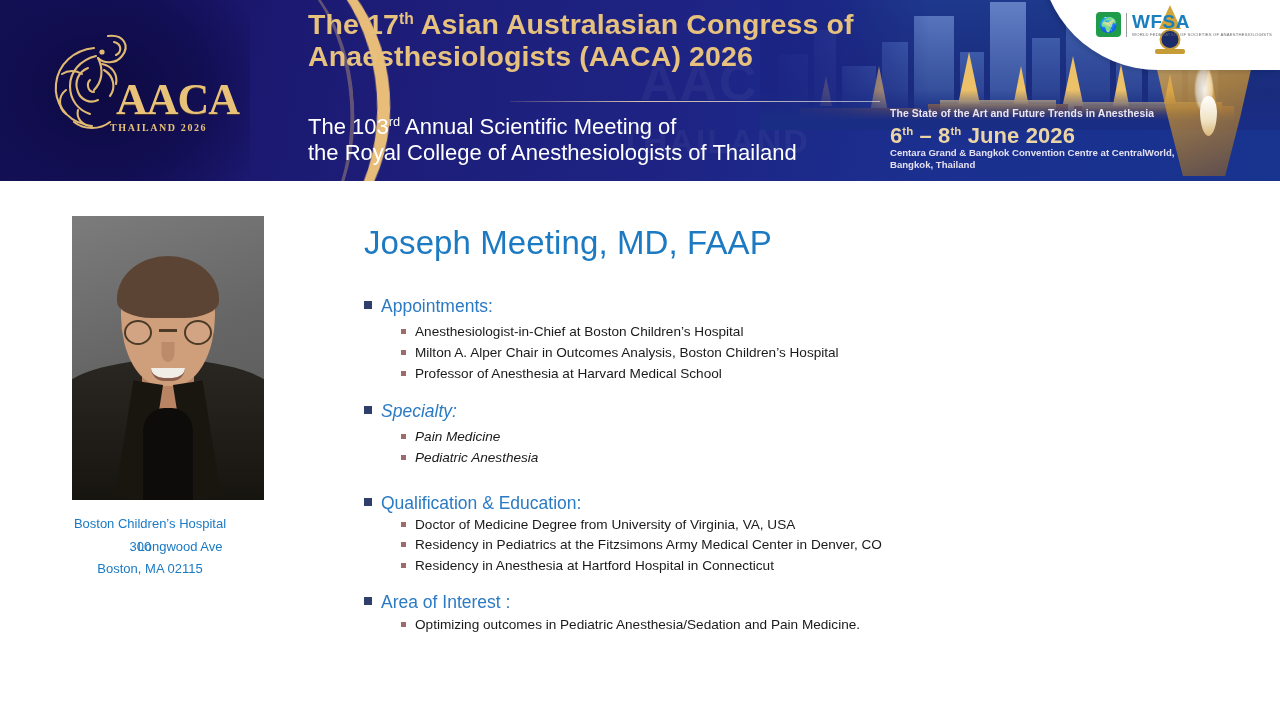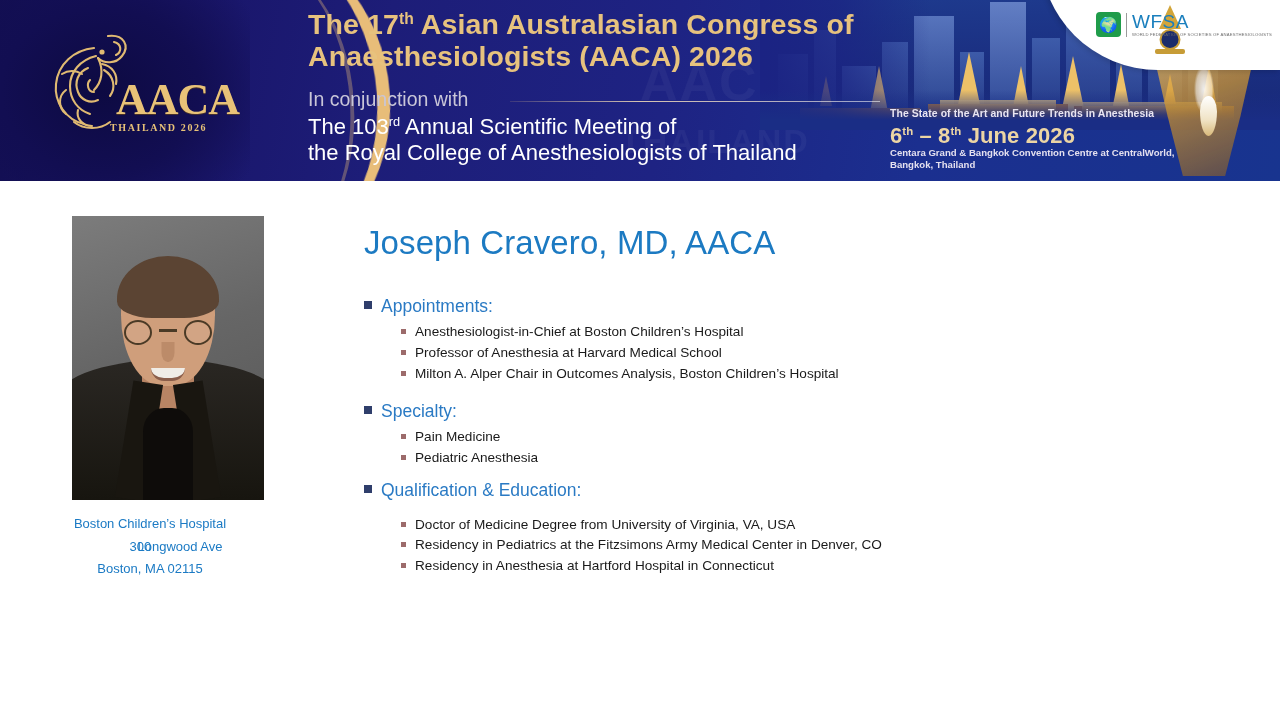--- a/index.html
+++ b/index.html
@@ -118,21 +118,21 @@
     width:30px;height:5px;background:#c79c36;border-radius:2px;
   }
   .wfsa{ position:absolute; right:8px; top:12px; display:flex; align-items:center; gap:5px; }
   .wfsa-globe{
     width:25px;height:25px;border-radius:4px;background:#1f9c4a;
     display:flex;align-items:center;justify-content:center;
   }
   .wfsa-globe span{ color:#fff; font-size:15px; line-height:1; }
   .wfsa-sep{ width:1px;height:24px;background:#9a9a9a; }
   .wfsa-text{ line-height:1; }
-  .wfsa-title{ color:#1a7fbd; font-weight:normal; font-size:19px; letter-spacing:.5px; }
+  .wfsa-title{ color:#1a7fbd; font-weight:bold; font-size:19px; letter-spacing:.5px; }
   .wfsa-sub{ color:#6a6a6a; font-size:4.2px; letter-spacing:.2px; margin-top:2px; }
 
   
   .aaca-logo{ position:absolute; left:42px; top:22px; width:182px; height:135px; }
   .elephant{
     position:absolute; left:2px; top:4px; width:112px; height:110px;
   }
   .aaca-word{
     position:absolute; left:74px; top:52px;
     font-family:"Liberation Serif", serif;
@@ -243,22 +243,22 @@
   .sub-list{ list-style:none; margin-top:5px; }
   .sub-item{ display:flex; align-items:baseline; gap:9px; padding-left:37px; line-height:20.8px; }
   .sq-sub{
     display:inline-block; width:5px; height:5px; background:#9c6b6b;
     flex:0 0 auto; position:relative; top:-2px;
   }
   .sub-text{ color:#1a1a1a; font-size:13.6px; }
 
   
   .sec.s-appt{ margin-bottom:17px; }
-  .sec.s-spec{ margin-bottom:11px; }
-  .sec.s-qual .sub-list{ margin-top:14px; }
+  .sec.s-spec{ margin-bottom:24px;font-style:italic; }
+  .sec.s-qual .sub-list{ margin-top:1px; }
   .sec.s-qual .sub-item{ line-height:20.4px; }
   .sec.s-area .sub-list{ margin-top:2px; }
 </style>
 </head>
 <body>
 
 <div class="banner">
   <div class="banner-left-dark"></div>
 
   <div class="ghost" style="left:640px; top:52px;">AACA</div>
@@ -325,21 +325,20 @@
     </svg>
     <div class="aaca-word">AACA</div>
     <div class="aaca-thai">THAILAND 2026</div>
   </div>
 
   <div class="bn-title">
     <span>The 17</span><sup>th</sup><span> Asian Australasian Congress of</span><br>
     <span>Anaesthesiologists (AACA) 2026</span>
   </div>
 
-  <div class="bn-conj">In conjunction with</div>
   <div class="bn-conj-line"></div>
 
   <div class="bn-sub">
     <span>The 103</span><sup>rd</sup><span> Annual Scientific Meeting of</span><br>
     <span>the Royal College of Anesthesiologists of Thailand</span>
   </div>
 
   <div class="bn-theme">The State of the Art and Future Trends in Anesthesia</div>
   <div class="bn-date">
     <span>6</span><sup>th</sup><span> – </span><span>8</span><sup>th</sup><span> June 2026</span>
@@ -382,41 +381,41 @@
   <div class="ph-lapelR"></div>
   <div class="ph-shirt"></div>
 </div>
 
 <div class="addr">
   <div>Boston Children’s Hospital</div>
   <div class="l2"><span class="num">300</span><span>Longwood Ave</span></div>
   <div>Boston, MA 02115</div>
 </div>
 
-<div class="title">Joseph Cravero, MD, AACA</div>
+<div class="title">Joseph Meeting, MD, FAAP</div>
 
 <div class="content">
 
   <div class="sec s-appt">
     <div class="sec-head">
       <span class="sq-main"></span>
       <span class="sec-title">Appointments:</span>
     </div>
     <ul class="sub-list">
       <li class="sub-item">
           <span class="sq-sub"></span>
           <span class="sub-text">Anesthesiologist-in-Chief at Boston Children’s Hospital</span>
         </li>
       <li class="sub-item">
           <span class="sq-sub"></span>
+          <span class="sub-text">Milton A. Alper Chair in Outcomes Analysis, Boston Children’s Hospital</span>
+        </li>
+      <li class="sub-item">
+          <span class="sq-sub"></span>
           <span class="sub-text">Professor of Anesthesia at Harvard Medical School</span>
-        </li>
-      <li class="sub-item">
-          <span class="sq-sub"></span>
-          <span class="sub-text">Milton A. Alper Chair in Outcomes Analysis, Boston Children’s Hospital</span>
         </li>
     </ul>
   </div>
 
   <div class="sec s-spec">
     <div class="sec-head">
       <span class="sq-main"></span>
       <span class="sec-title">Specialty:</span>
     </div>
     <ul class="sub-list">
@@ -445,14 +444,26 @@
           <span class="sq-sub"></span>
           <span class="sub-text">Residency in Pediatrics at the Fitzsimons Army Medical Center in Denver, CO</span>
         </li>
       <li class="sub-item">
           <span class="sq-sub"></span>
           <span class="sub-text">Residency in Anesthesia at Hartford Hospital in Connecticut</span>
         </li>
     </ul>
   </div>
 
+  <div class="sec s-area">
+    <div class="sec-head">
+      <span class="sq-main"></span>
+      <span class="sec-title">Area of Interest :</span>
+    </div>
+    <ul class="sub-list">
+      <li class="sub-item">
+          <span class="sq-sub"></span>
+          <span class="sub-text">Optimizing outcomes in Pediatric Anesthesia/Sedation and Pain Medicine.</span>
+        </li>
+    </ul>
+  </div>
 
 </div>
 
 </body></html>

